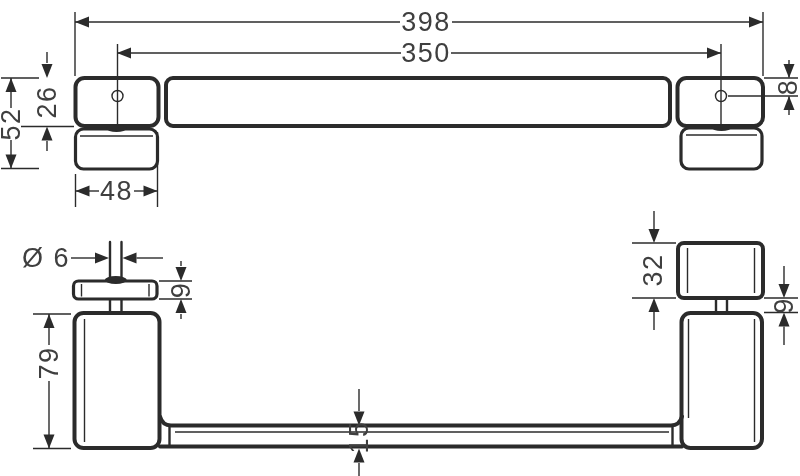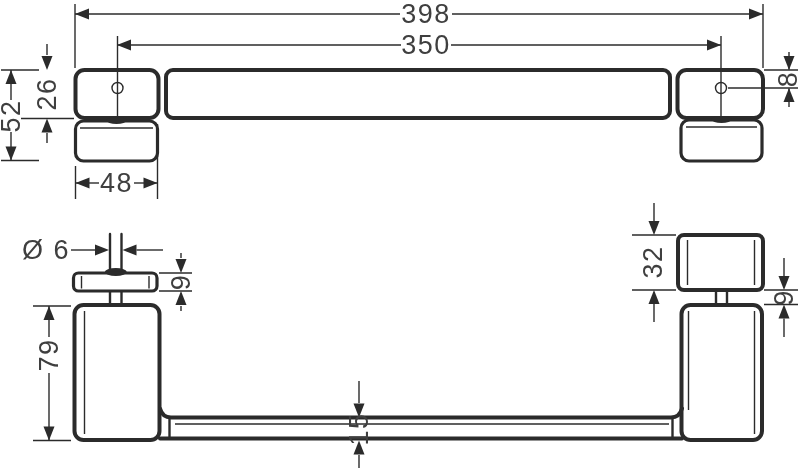--- a/index.html
+++ b/index.html
@@ -1,21 +1,21 @@
 <!DOCTYPE html>
 <html><head>
 <meta charset="utf-8">
 <style>
   :root{
     --line:#2b2b2b;
     --text:#3f3f3f;
     --bg:#ffffff;
   }
   html,body{margin:0;padding:0;background:var(--bg);}
-  .stage{width:800px;height:468px;background:var(--bg);position:relative;overflow:hidden;}
+  .stage{width:800px;height:468px;background:var(--bg);position:relative;overflow:hidden;margin-top:8px;}
   svg{display:block;}
   .outline{fill:none;stroke:var(--line);stroke-width:4;stroke-linecap:round;}
   .outline3{fill:none;stroke:var(--line);stroke-width:3.2;stroke-linecap:round;}
   .seam{fill:none;stroke:var(--line);stroke-width:2.4;stroke-linecap:round;}
   .thin{fill:none;stroke:var(--line);stroke-width:1.4;stroke-linecap:butt;}
   .arrow{fill:var(--line);stroke:none;}
   .blob{fill:var(--line);stroke:none;}
   .dimtext{
     font-family:"Liberation Sans","DejaVu Sans",sans-serif;
     font-size:27px;

